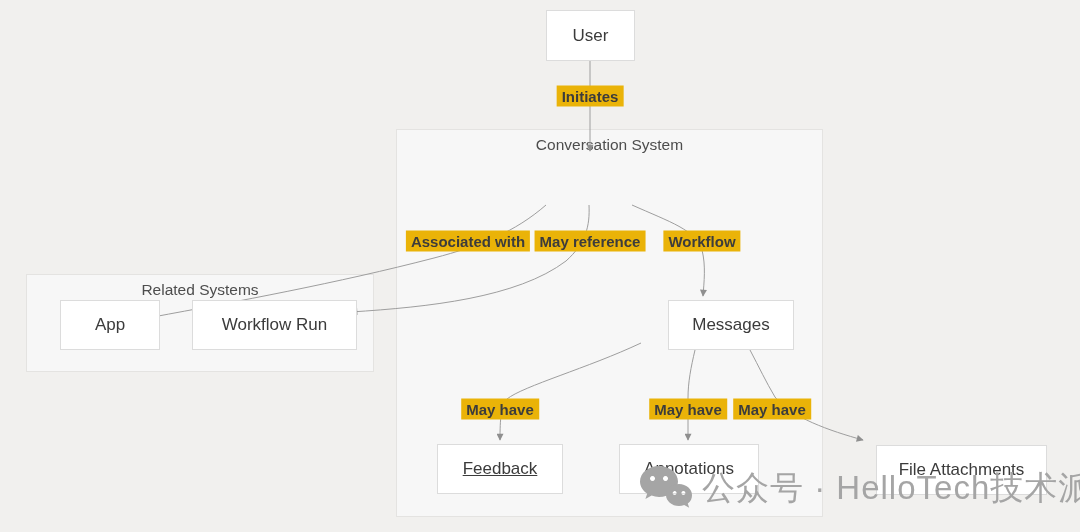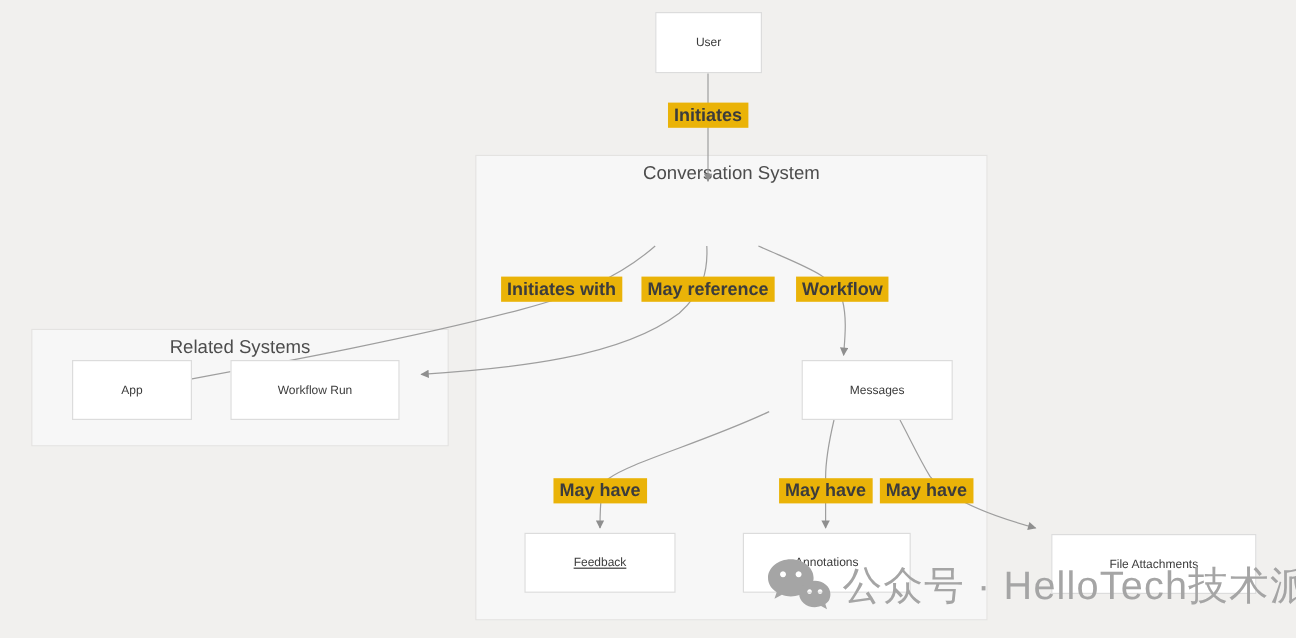--- a/index.html
+++ b/index.html
@@ -43,29 +43,29 @@
 
   
   .node {
     position: absolute;
     background: #ffffff;
     border: 1px solid #dcdcdc;
     box-sizing: border-box;
     display: flex;
     align-items: center;
     justify-content: center;
-    font-size: 10px;
+    font-size: 17px;
     color: #3b3b3b;
     z-index: 3;
     white-space: nowrap;
   }
   #node-user             { left: 546px; top: 10px;  width: 89px;  height: 51px; }
   #node-conversation     { left: 517px; top: 155px; width: 147px; height: 50px; }
   #node-app              { left: 60px;  top: 300px; width: 100px;  height: 50px; }
-  #node-workflow-run     { left: 192px; top: 300px; width: 141px; height: 50px; }
+  #node-workflow-run     { left: 192px; top: 300px; width: 165px; height: 50px; }
   #node-messages         { left: 668px; top: 300px; width: 126px; height: 50px; }
   #node-feedback         { left: 437px; top: 444px; width: 126px; height: 50px; text-decoration: underline; }
   #node-annotations      { left: 619px; top: 444px; width: 140px; height: 50px; }
   #node-file-attachments { left: 876px; top: 445px; width: 171px; height: 50px; }
 
   
   .edge-label {
     position: absolute;
     transform: translate(-50%, -50%);
     background: #eab308;
@@ -142,21 +142,21 @@
     <span>Feedback</span>
   </div>
   <div class="node" id="node-annotations">
     <span>Annotations</span>
   </div>
   <div class="node" id="node-file-attachments">
     <span>File Attachments</span>
   </div>
 
   <div class="edge-label" id="elabel-initiates">Initiates</div>
-  <div class="edge-label" id="elabel-associated-with">Initiates with</div>
+  <div class="edge-label" id="elabel-associated-with">Associated with</div>
   <div class="edge-label" id="elabel-may-reference">May reference</div>
   <div class="edge-label" id="elabel-contains">Workflow</div>
   <div class="edge-label" id="elabel-may-have-1">May have</div>
   <div class="edge-label" id="elabel-may-have-2">May have</div>
   <div class="edge-label" id="elabel-may-have-3">May have</div>
 
   <div id="watermark">
     <svg class="wm-icon" width="56" height="48" viewBox="0 0 56 48" xmlns="http://www.w3.org/2000/svg">
       <g fill="#a5a5a5">
         <path fill-rule="evenodd" d="M 21 2 C 10.5 2 2 9 2 17.5 C 2 22.4 4.8 26.7 9.2 29.5 L 7.4 35 L 13.6 31.6 C 15.9 32.4 18.4 33 21 33 C 31.5 33 40 26 40 17.5 C 40 9 31.5 2 21 2 Z

